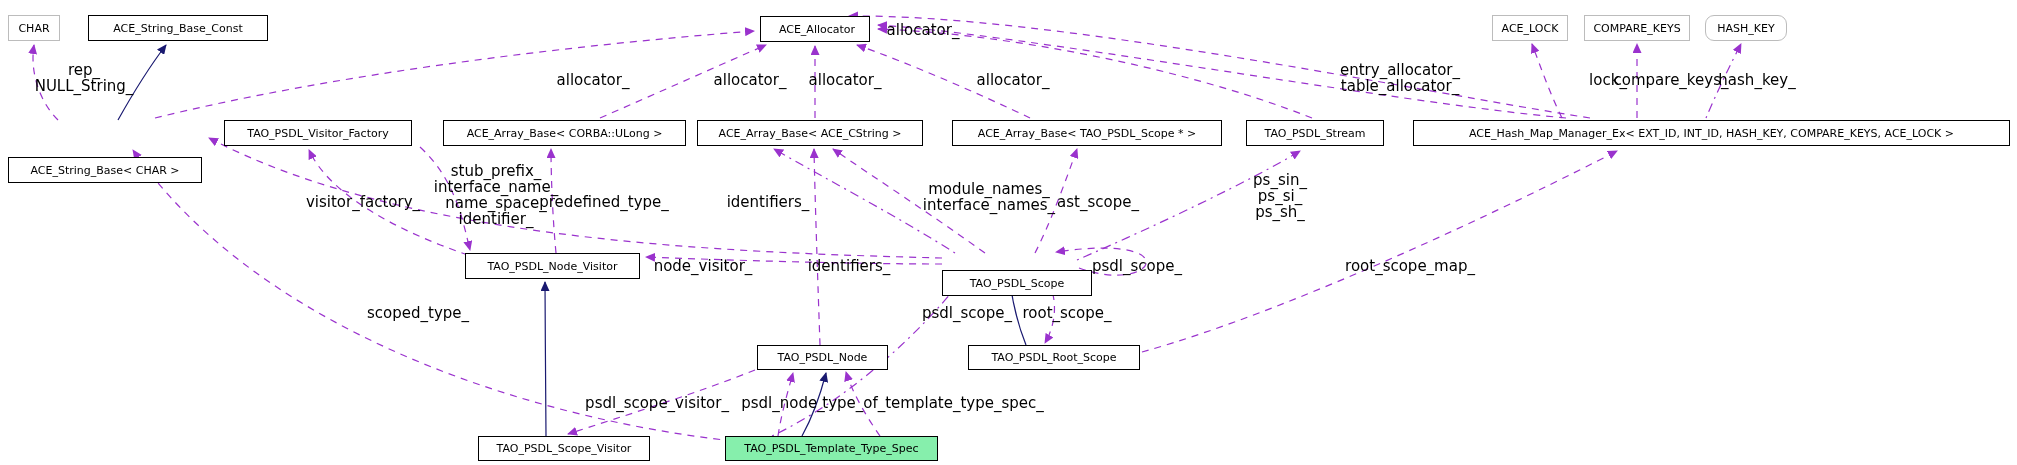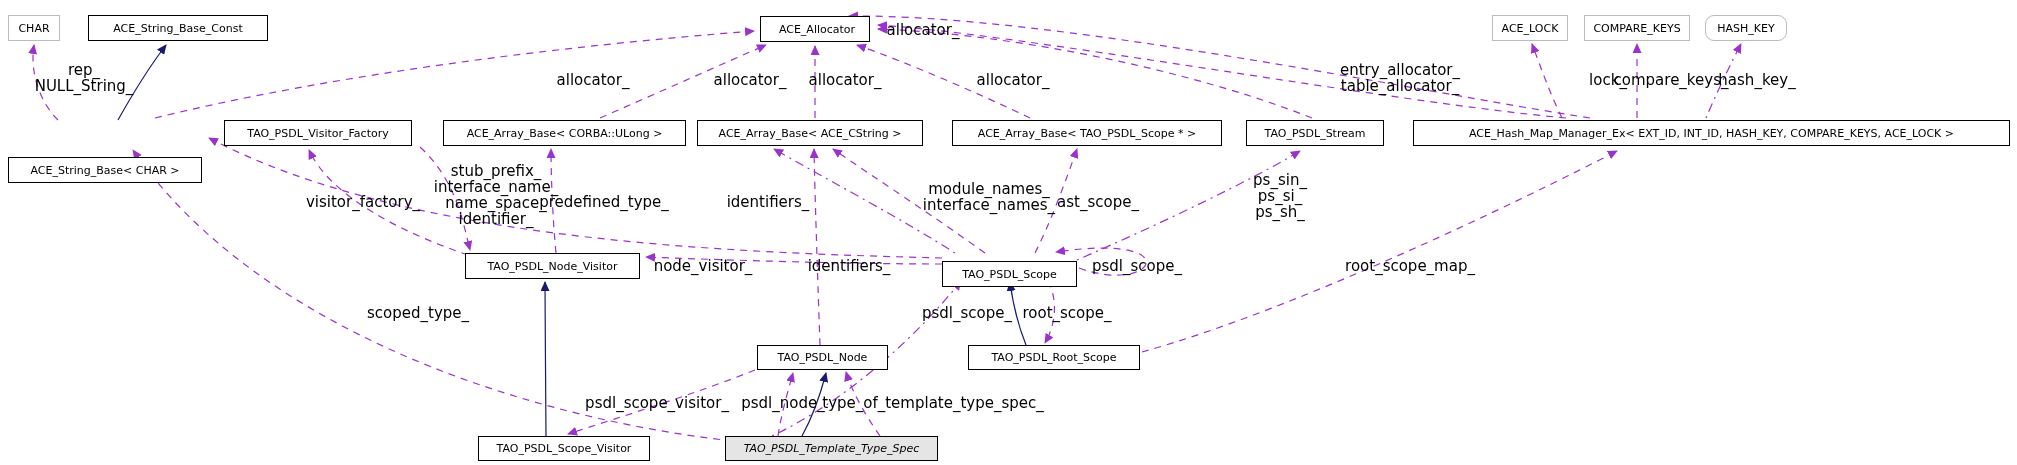--- a/index.html
+++ b/index.html
@@ -5,21 +5,21 @@
   html,body{margin:0;padding:0;background:#ffffff;}
   body{width:2017px;height:465px;position:relative;overflow:hidden;
        font-family:"DejaVu Sans","Liberation Sans",sans-serif;}
   #canvas{position:absolute;left:0;top:0;width:2017px;height:465px;}
   #edges{position:absolute;left:0;top:0;z-index:1;}
   .node{position:absolute;z-index:3;box-sizing:border-box;background:#ffffff;
         border:1px solid #000000;text-align:center;font-size:11px;color:#000;
         white-space:nowrap;display:flex;align-items:center;justify-content:center;
         padding:0 4px;}
   .node.external{border-color:#bcbcbc;}
-  .node.focus{background:#e5e5e5;font-style:italic;}
+  .node.focus{background:#86efac;}
   .edge-label{position:absolute;z-index:2;transform:translateX(-50%);
         font-size:15px;color:#000;text-align:center;line-height:16px;white-space:nowrap;}
 </style>
 </head>
 <body>
 
 <div id="canvas">
   <svg id="edges" width="2017" height="465" viewBox="0 0 2017 465">
     <defs>
       <marker id="arrow-p" markerWidth="11" markerHeight="9" refX="9" refY="4.5" orient="auto" markerUnits="userSpaceOnUse">
@@ -73,21 +73,21 @@
       <div class="node external" style="left: 1584px; top: 15px; width: 106px; height: 26px;">COMPARE_KEYS</div>
       <div class="node external" style="left: 1705px; top: 15px; width: 82px; height: 26px; border-radius: 9px;">HASH_KEY</div>
       <div class="node class" style="left: 8px; top: 120px; width: 194px; height: 26px; margin-top: 37px;">ACE_String_Base&lt; CHAR &gt;</div>
       <div class="node class" style="left: 224px; top: 120px; width: 188px; height: 26px;">TAO_PSDL_Visitor_Factory</div>
       <div class="node class" style="left: 431px; top: 120px; width: 243px; height: 26px; margin-left: 12px;">ACE_Array_Base&lt; CORBA::ULong &gt;</div>
       <div class="node class" style="left: 697px; top: 120px; width: 226px; height: 26px;">ACE_Array_Base&lt; ACE_CString &gt;</div>
       <div class="node class" style="left: 952px; top: 120px; width: 270px; height: 26px;">ACE_Array_Base&lt; TAO_PSDL_Scope * &gt;</div>
       <div class="node class" style="left: 1246px; top: 120px; width: 138px; height: 26px;">TAO_PSDL_Stream</div>
       <div class="node class" style="left: 1413px; top: 120px; width: 597px; height: 26px;">ACE_Hash_Map_Manager_Ex&lt; EXT_ID, INT_ID, HASH_KEY, COMPARE_KEYS, ACE_LOCK &gt;</div>
       <div class="node class" style="left: 465px; top: 253px; width: 175px; height: 26px;">TAO_PSDL_Node_Visitor</div>
-      <div class="node class" style="left: 942px; top: 261px; width: 135px; height: 26px;">TAO_PSDL_Scope</div>
+      <div class="node class" style="left: 942px; top: 270px; width: 150px; height: 26px;">TAO_PSDL_Scope</div>
       <div class="node class" style="left: 757px; top: 345px; width: 131px; height: 25px;">TAO_PSDL_Node</div>
       <div class="node class" style="left: 968px; top: 345px; width: 172px; height: 25px;">TAO_PSDL_Root_Scope</div>
       <div class="node class" style="left: 478px; top: 436px; width: 172px; height: 25px;">TAO_PSDL_Scope_Visitor</div>
       <div class="node focus" style="left: 725px; top: 436px; width: 213px; height: 25px;">TAO_PSDL_Template_Type_Spec</div>
     </div>
   <div id="labels">
       <div class="edge-label" style="left: 84px; top: 62px;">
         <div>rep_</div>
         <div>NULL_String_</div>
       </div>

